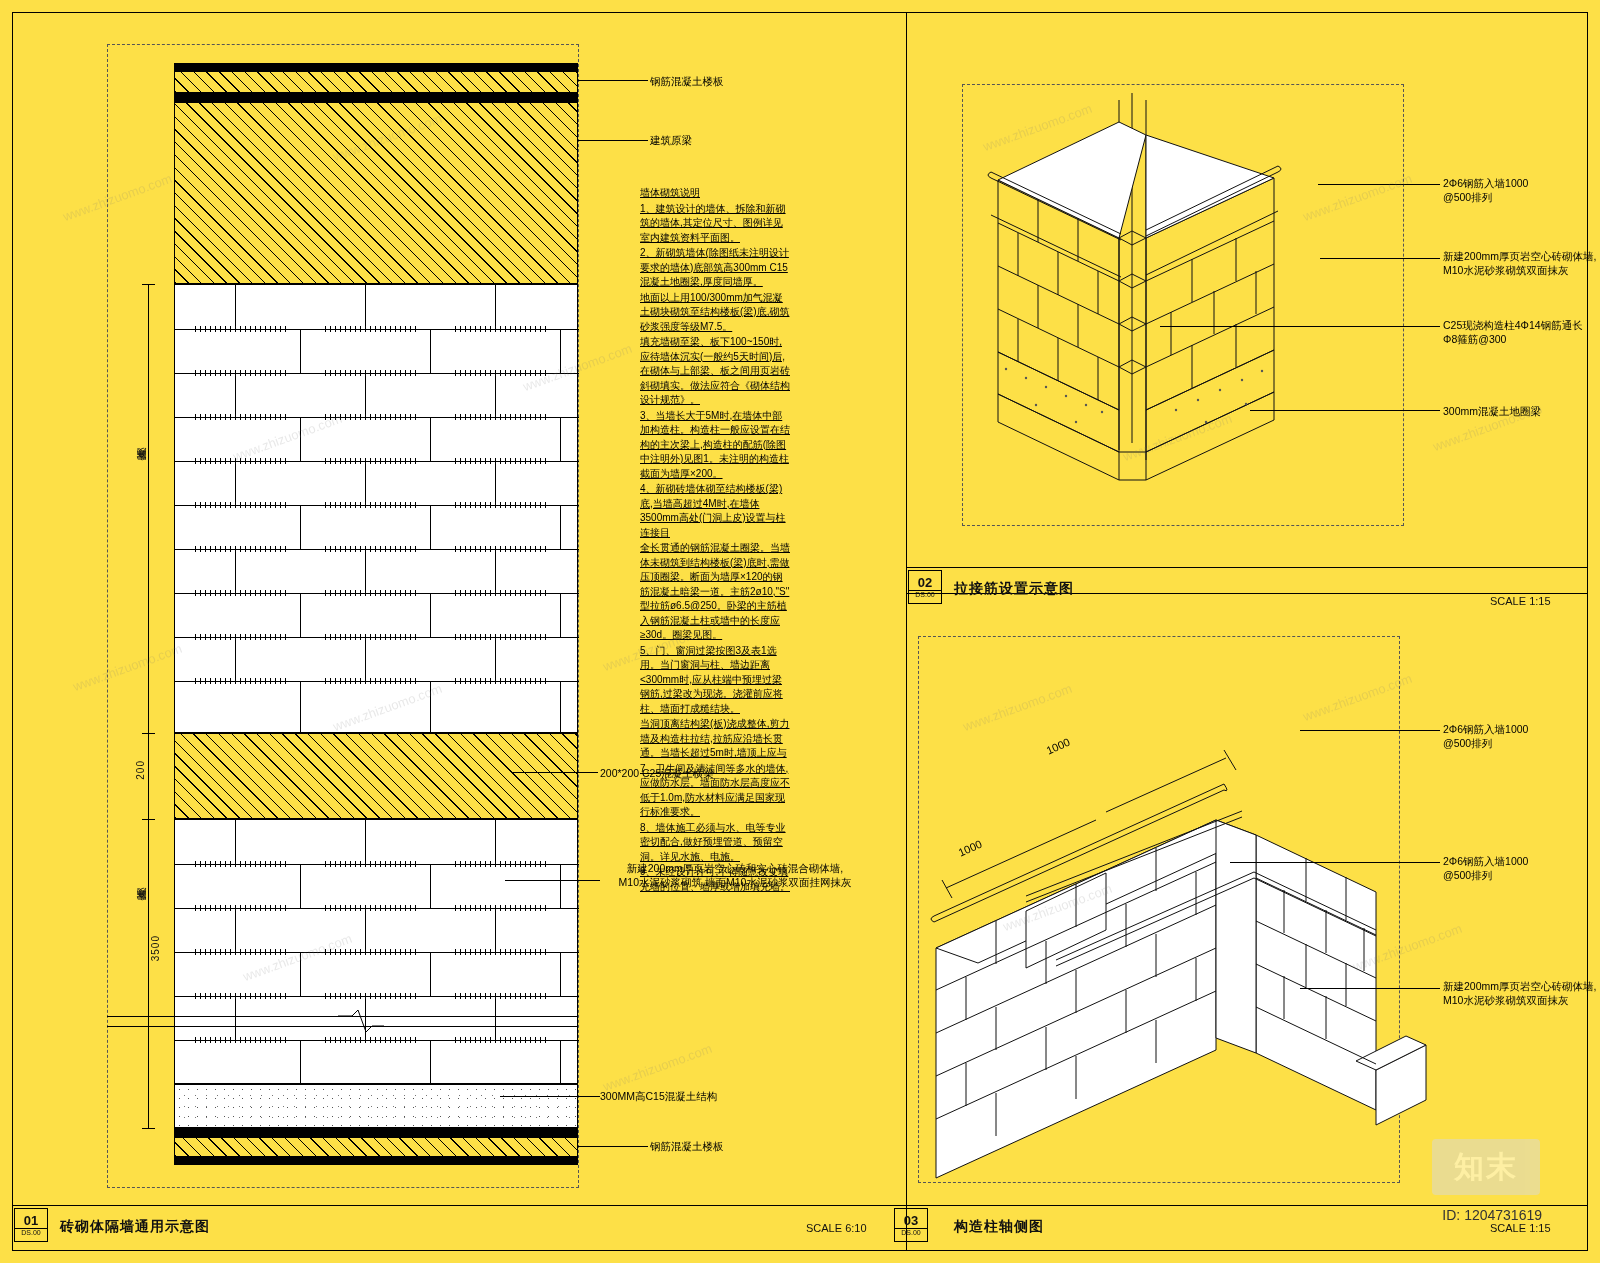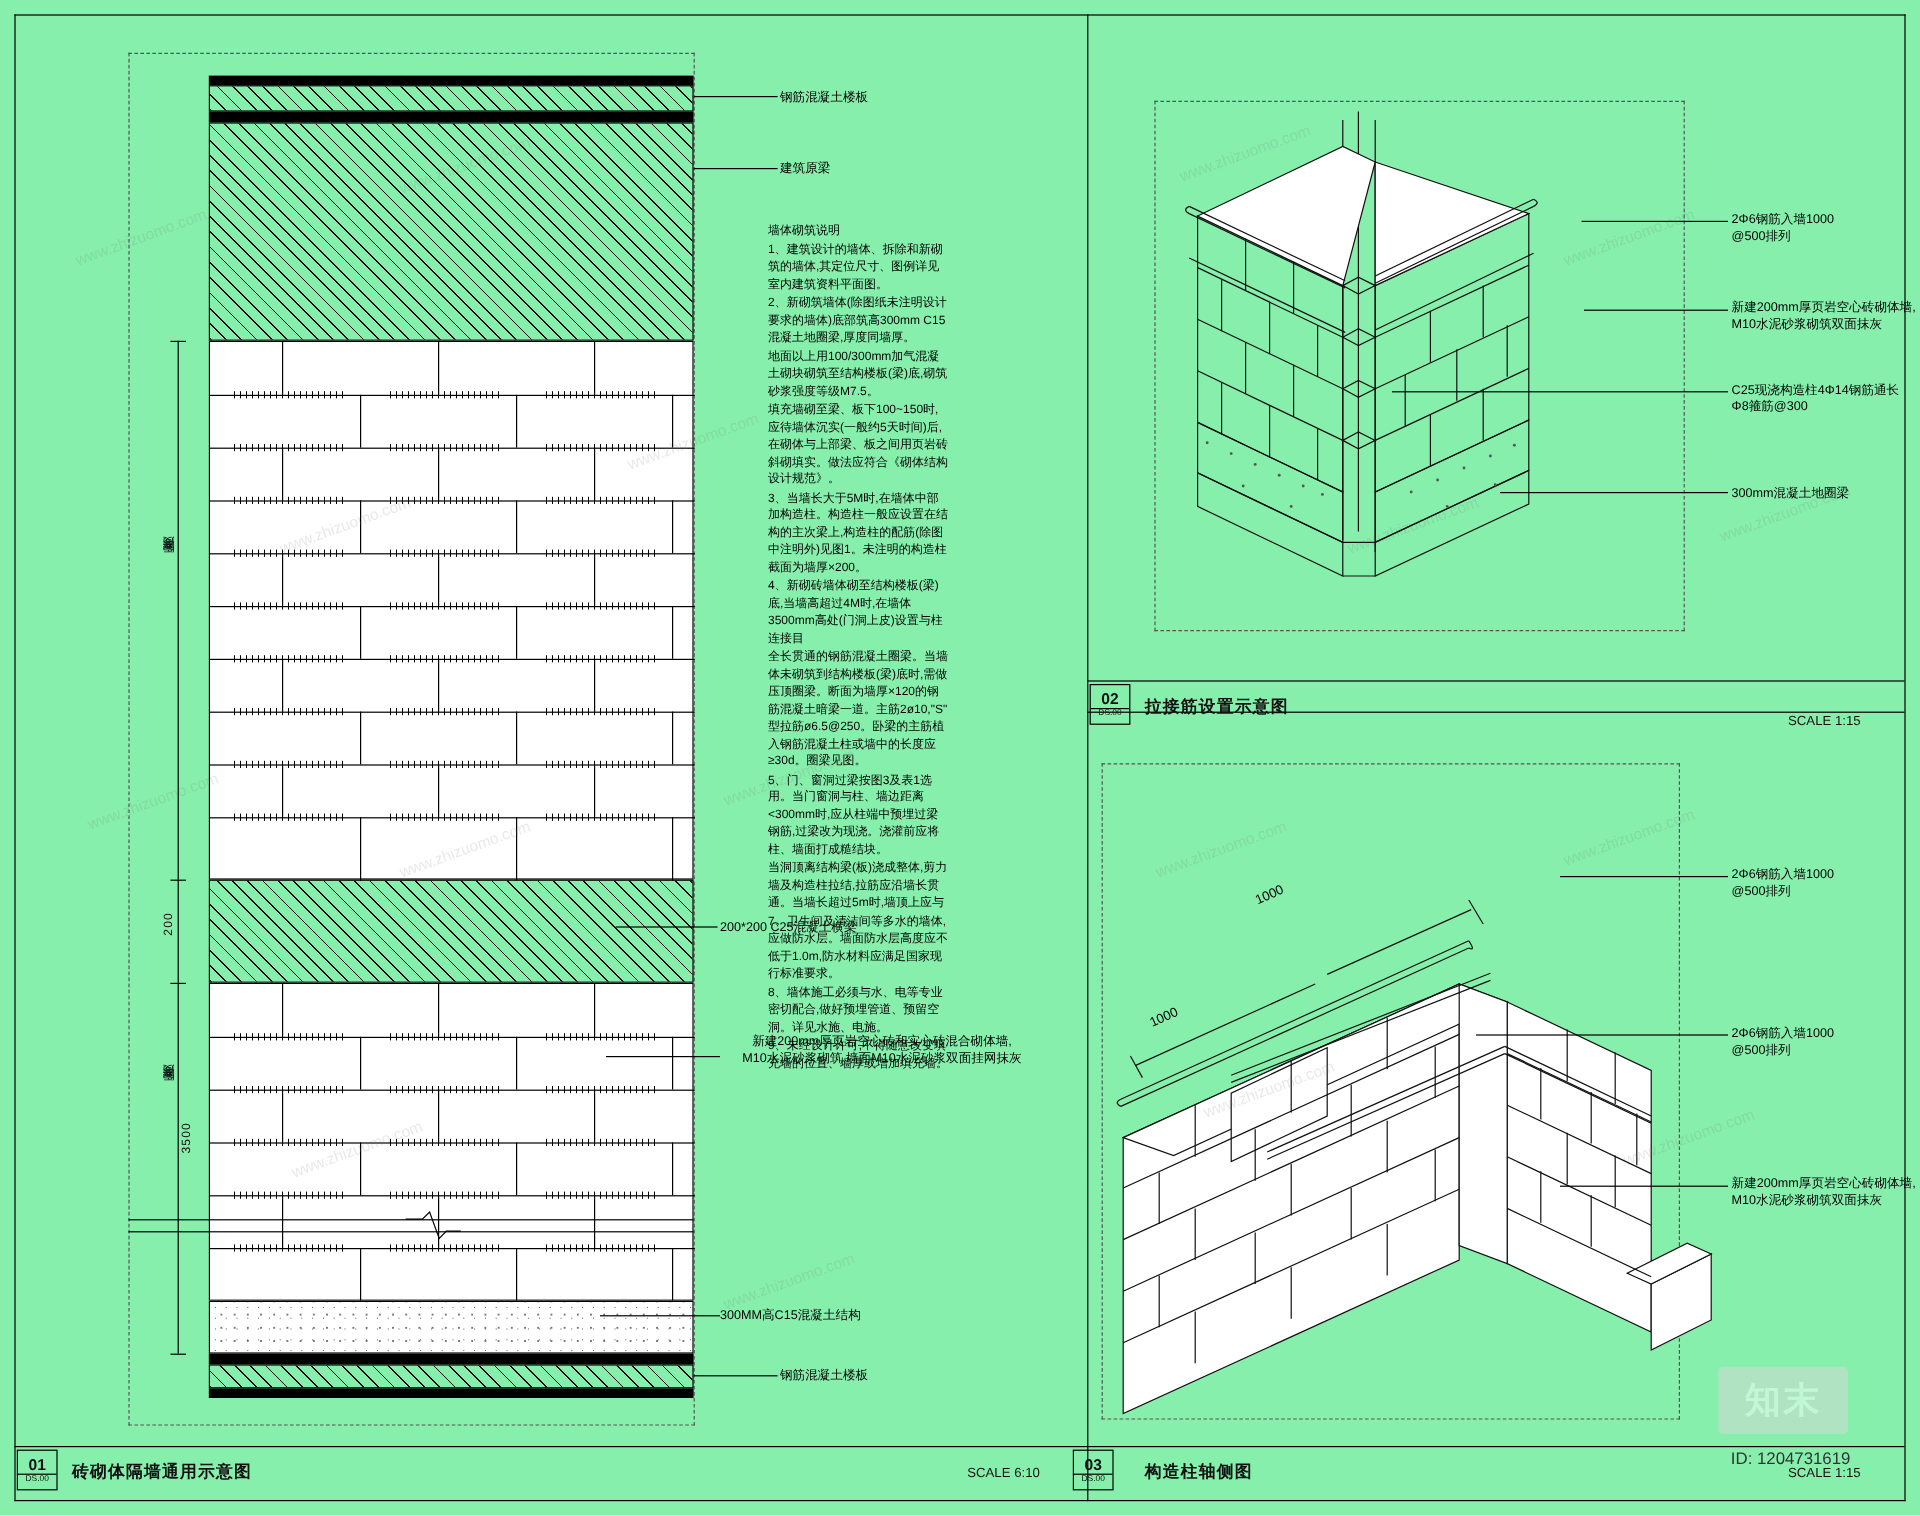--- a/index.html
+++ b/index.html
@@ -1,36 +1,36 @@
 <!DOCTYPE html>
 <html><head>
 <meta charset="utf-8">
 <style>
   html,body{margin:0;padding:0;background:#ffffff;}
   body{width:1600px;height:1263px;overflow:hidden;font-family:"Liberation Sans","DejaVu Sans",sans-serif;color:#111;}
-  #sheet{position:relative;width:1600px;height:1263px;background:#86efac;}
+  #sheet{position:relative;width:1600px;height:1263px;background:#fde047;}
 
   
   .vline{position:absolute;background:#000;width:1px;}
   .hline{position:absolute;background:#000;height:1px;}
 
   .dashbox{position:absolute;border:1px dashed #555;}
   .tnum{position:absolute;width:34px;height:34px;border:1px solid #000;box-sizing:border-box;
         display:flex;flex-direction:column;align-items:center;justify-content:center;line-height:1.05;}
   .tnum .n{font-size:13px;font-weight:bold;}
   .tnum .d{font-size:7px;border-top:1px solid #000;width:100%;text-align:center;}
   .ttitle{position:absolute;font-size:14px;font-weight:bold;letter-spacing:1px;}
   .tscale{position:absolute;font-size:11px;}
 
   
   .lbl{position:absolute;font-size:10.5px;line-height:1.35;color:#000;white-space:pre-line;}
   .lead{position:absolute;background:#000;height:1px;}
 
   
-  #notes{position:absolute;font-size:10px;line-height:1.45;color:#000;width:150px;}
+  #notes{position:absolute;font-size:10px;line-height:1.45;color:#000;width:150px;text-decoration:underline;}
   #notes .nt{margin:0 0 1px 0;}
   #notes .h{font-weight:normal;}
   .slab{position:absolute;background:#000;}
   .hatchbeam{position:absolute;box-sizing:border-box;border:1px solid #000;
     background:repeating-linear-gradient(45deg,#000 0 1px,transparent 1px 9px);}
   .brickarea{position:absolute;box-sizing:border-box;border:1px solid #000;background:#fff;}
   .brickline{position:absolute;background:#000;height:1px;}
   .tie{position:absolute;background:
      repeating-linear-gradient(to right,#000 0 1px,transparent 1px 5px);height:6px;}
   .concfill{position:absolute;box-sizing:border-box;border:1px solid #000;

